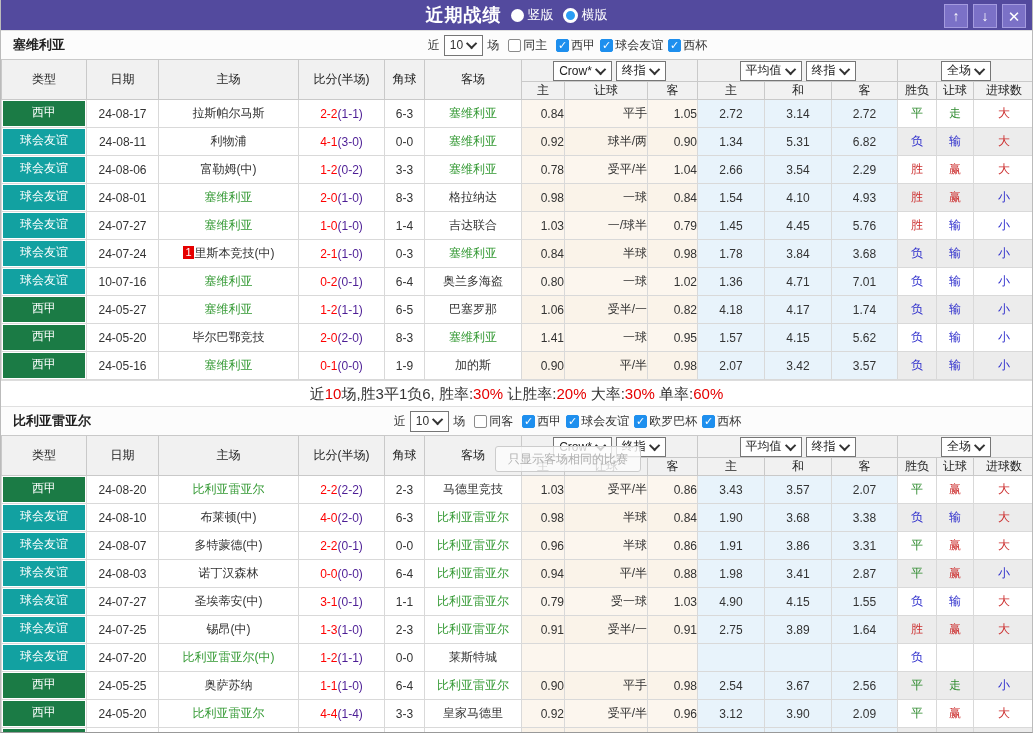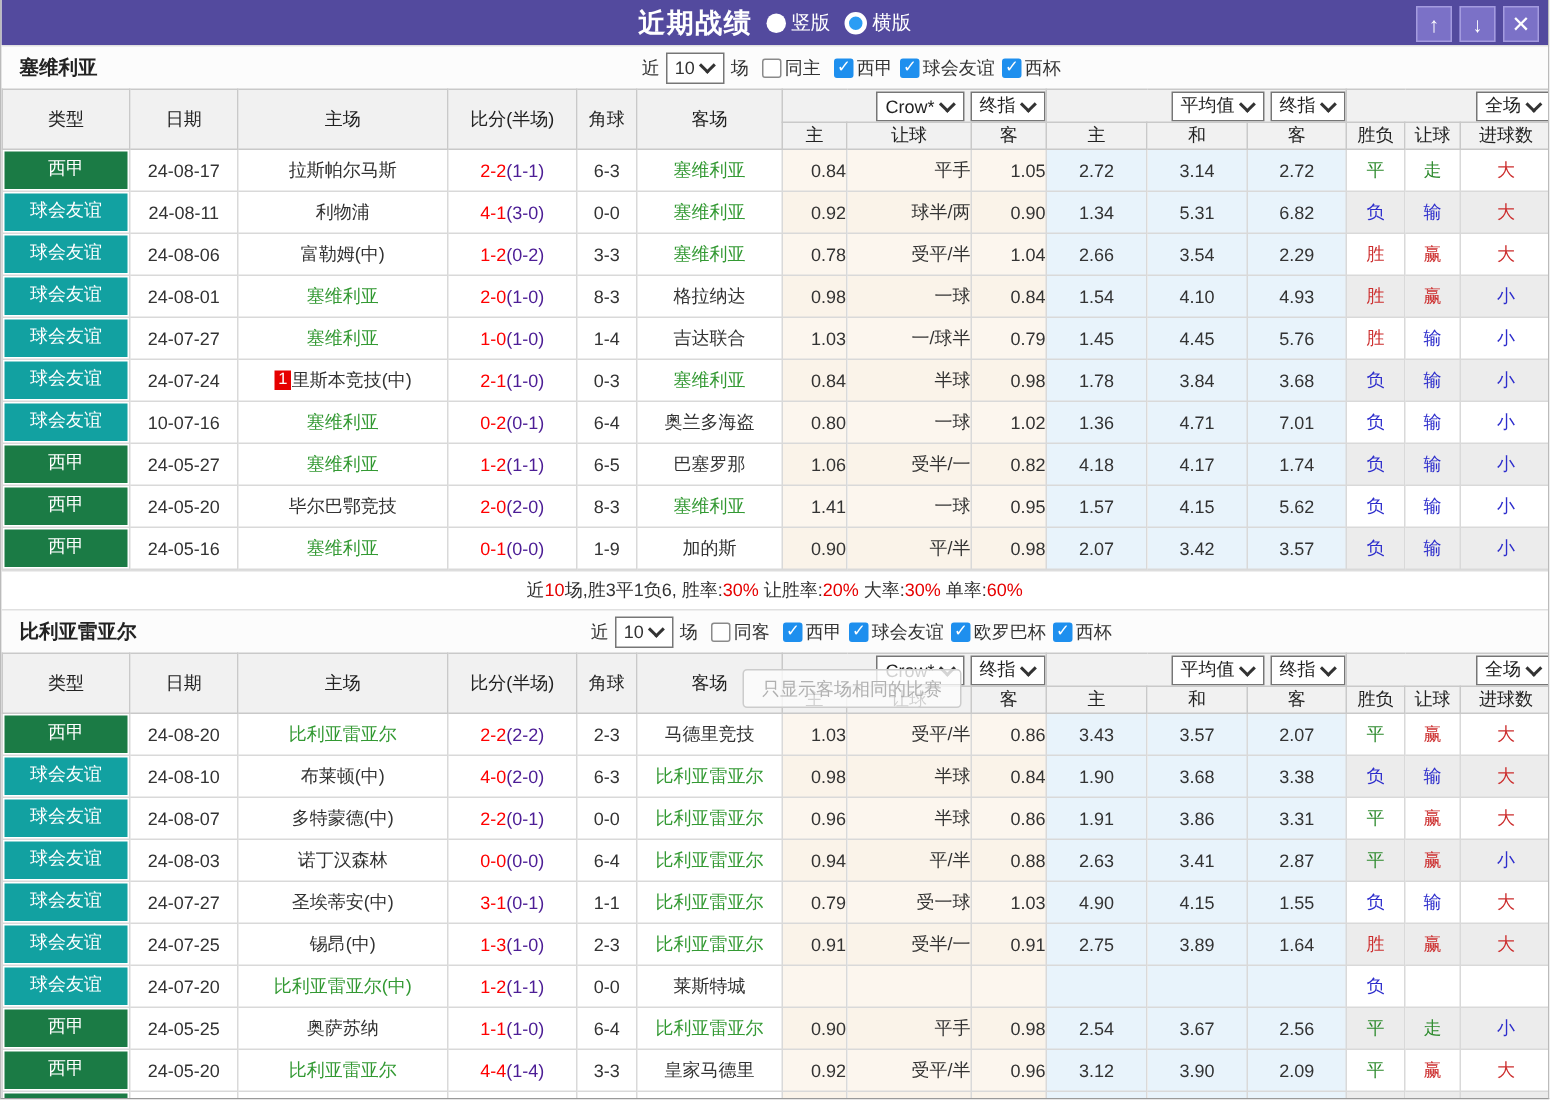--- a/index.html
+++ b/index.html
@@ -28,40 +28,40 @@
   .chk-label{display:inline-flex;align-items:center;gap:2px;margin-left:5px;cursor:pointer;white-space:nowrap;}
   .chk{width:13px;height:13px;box-sizing:border-box;background:#fff;border:1px solid #8a8a8a;border-radius:2px;display:inline-flex;align-items:center;justify-content:center;font-size:11px;color:#fff;line-height:1;}
   .chk.on{background:#1e8fee;border-color:#1e8fee;font-weight:bold;}
 
   
   table{border-collapse:collapse;table-layout:fixed;width:100%;}
   th,td{border:1px solid #d9d9d9;font-size:12px;text-align:center;overflow:hidden;white-space:nowrap;padding:0;color:#333;}
   thead th{background:#f1f1f1;border-color:#c9c9c9;font-weight:normal;color:#222;}
   thead tr.hr1 th{height:21px;}
   thead tr.hr2 th{height:17px;}
-  .hdr-selects{display:flex;align-items:center;justify-content:flex-end;gap:4px;}
+  .hdr-selects{display:flex;align-items:center;justify-content:center;gap:4px;}
   .hdr-selects .mini-select{height:18px;background:#fff;}
   tbody td{height:25px;}
   td.cell-type{padding:1px;background:#fff;}
   .typebadge{height:100%;min-height:23px;line-height:23px;color:#fff;font-size:12px;}
   .self-team{color:#339933;}
   .score-ft{color:#f00;}
   .score-ht{color:#4c1d95;}
   .redbadge{display:inline-block;background:#e60000;color:#fff;font-size:11px;line-height:13px;padding:0 2px;margin:0 1px;vertical-align:1px;}
   .col-odds{background:#fcf6ee;text-align:right;}
   tr.alt .col-odds{background:#faf3e9;}
   .col-avg{background:#e8f3fb;}
   .col-res{background:#fff;}
   tr.alt .col-res{background:#ececec;}
   .t-red{color:#cc2e2e;}
   .t-green{color:#2e8b2e;}
   .t-blue{color:#2d2dcc;}
 
   
-  .summary{height:25px;line-height:25px;text-align:center;font-size:12px;color:#333;border-top:1px solid #ddd;background:#fff;}
+  .summary{height:25px;line-height:25px;text-align:center;font-size:15px;color:#333;border-top:1px solid #ddd;background:#fff;}
   .summary .red{color:#e60000;}
 
   
   .tooltip{position:absolute;top:40px;left:494px;height:24px;line-height:24px;padding:0 12px;background:rgba(252,252,252,.8);border:1px solid #ccc;border-radius:3px;color:#b0b0b0;font-size:12px;z-index:5;}
 </style>
 </head>
 <body>
 
 <div class="window">
 
@@ -555,21 +555,21 @@
               <div class="typebadge" style="background: rgb(18, 161, 161);">球会友谊</div>
             </td>
             <td>24-08-03</td>
             <td><span>诺丁汉森林</span></td>
             <td><span class="score-ft">0-0</span><span class="score-ht">(0-0)</span></td>
             <td>6-4</td>
             <td><span class="self-team">比利亚雷亚尔</span></td>
             <td class="col-odds">0.94</td>
             <td class="col-odds">平/半</td>
             <td class="col-odds">0.88</td>
-            <td class="col-avg">2.63</td>
+            <td class="col-avg">1.98</td>
             <td class="col-avg">3.41</td>
             <td class="col-avg">2.87</td>
             <td class="col-res t-green">平</td>
             <td class="col-res t-red">赢</td>
             <td class="col-res t-blue">小</td>
           </tr>
           <tr>
             <td class="cell-type">
               <div class="typebadge" style="background: rgb(18, 161, 161);">球会友谊</div>
             </td>

